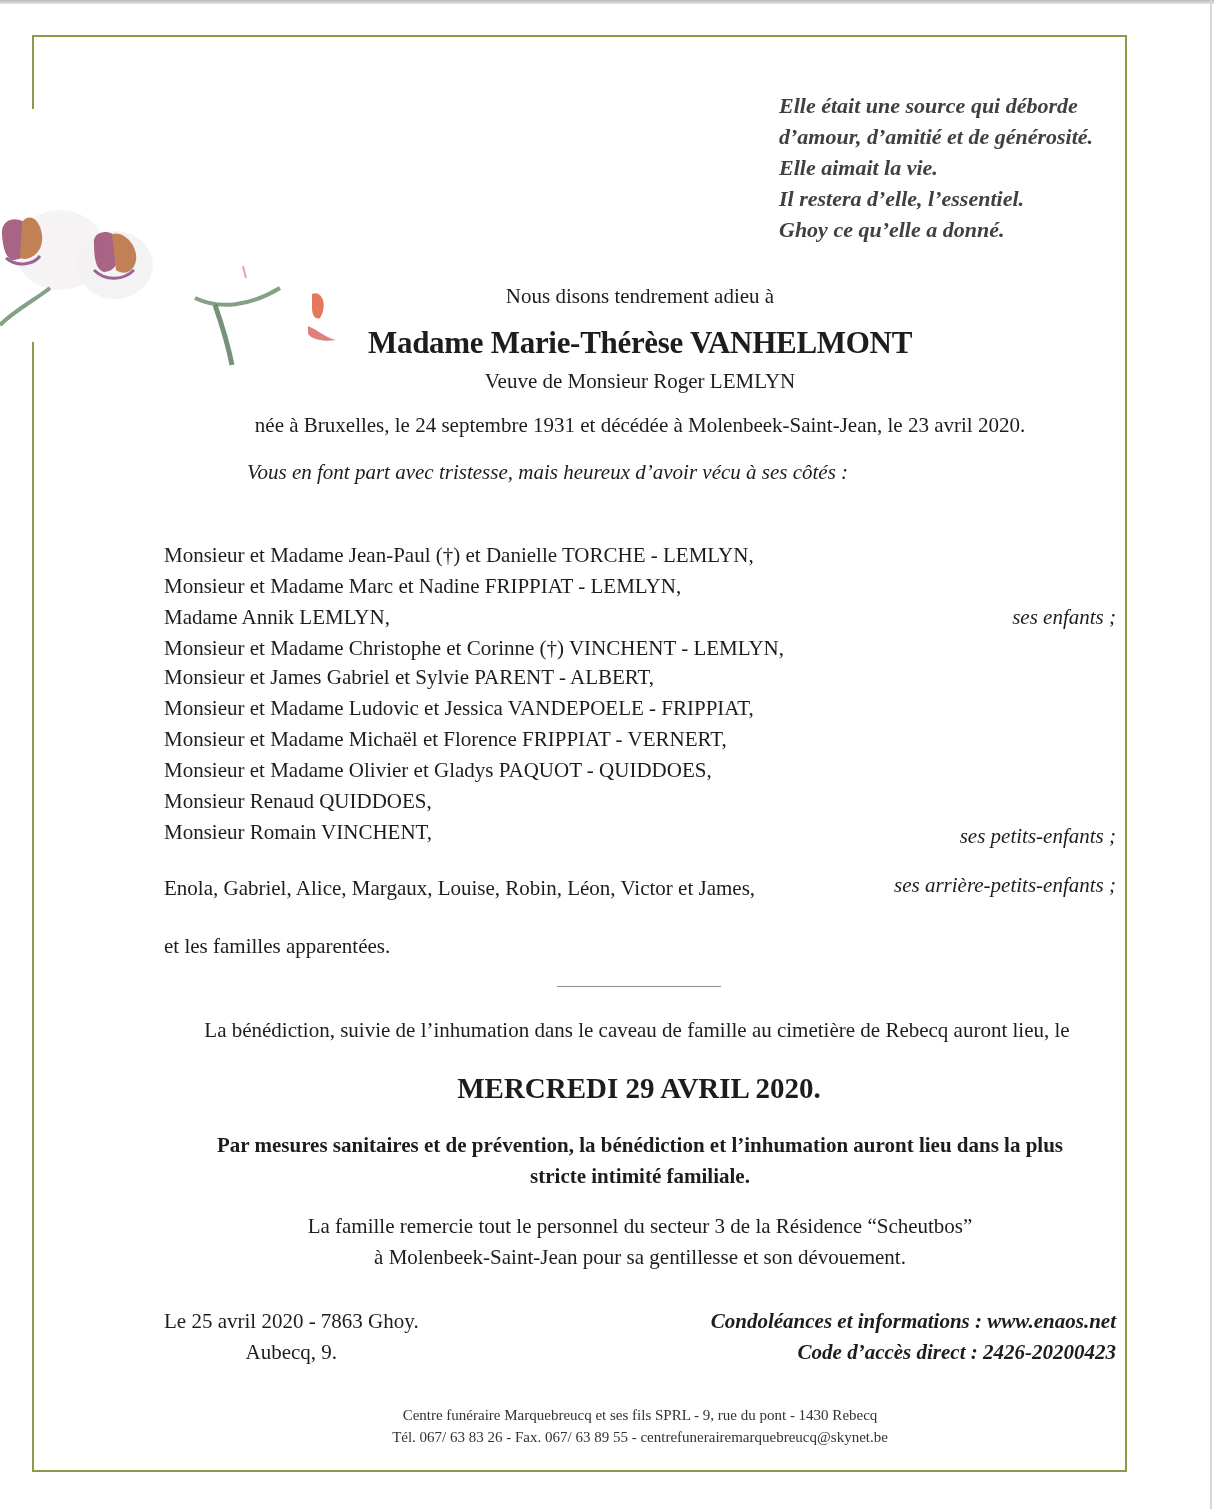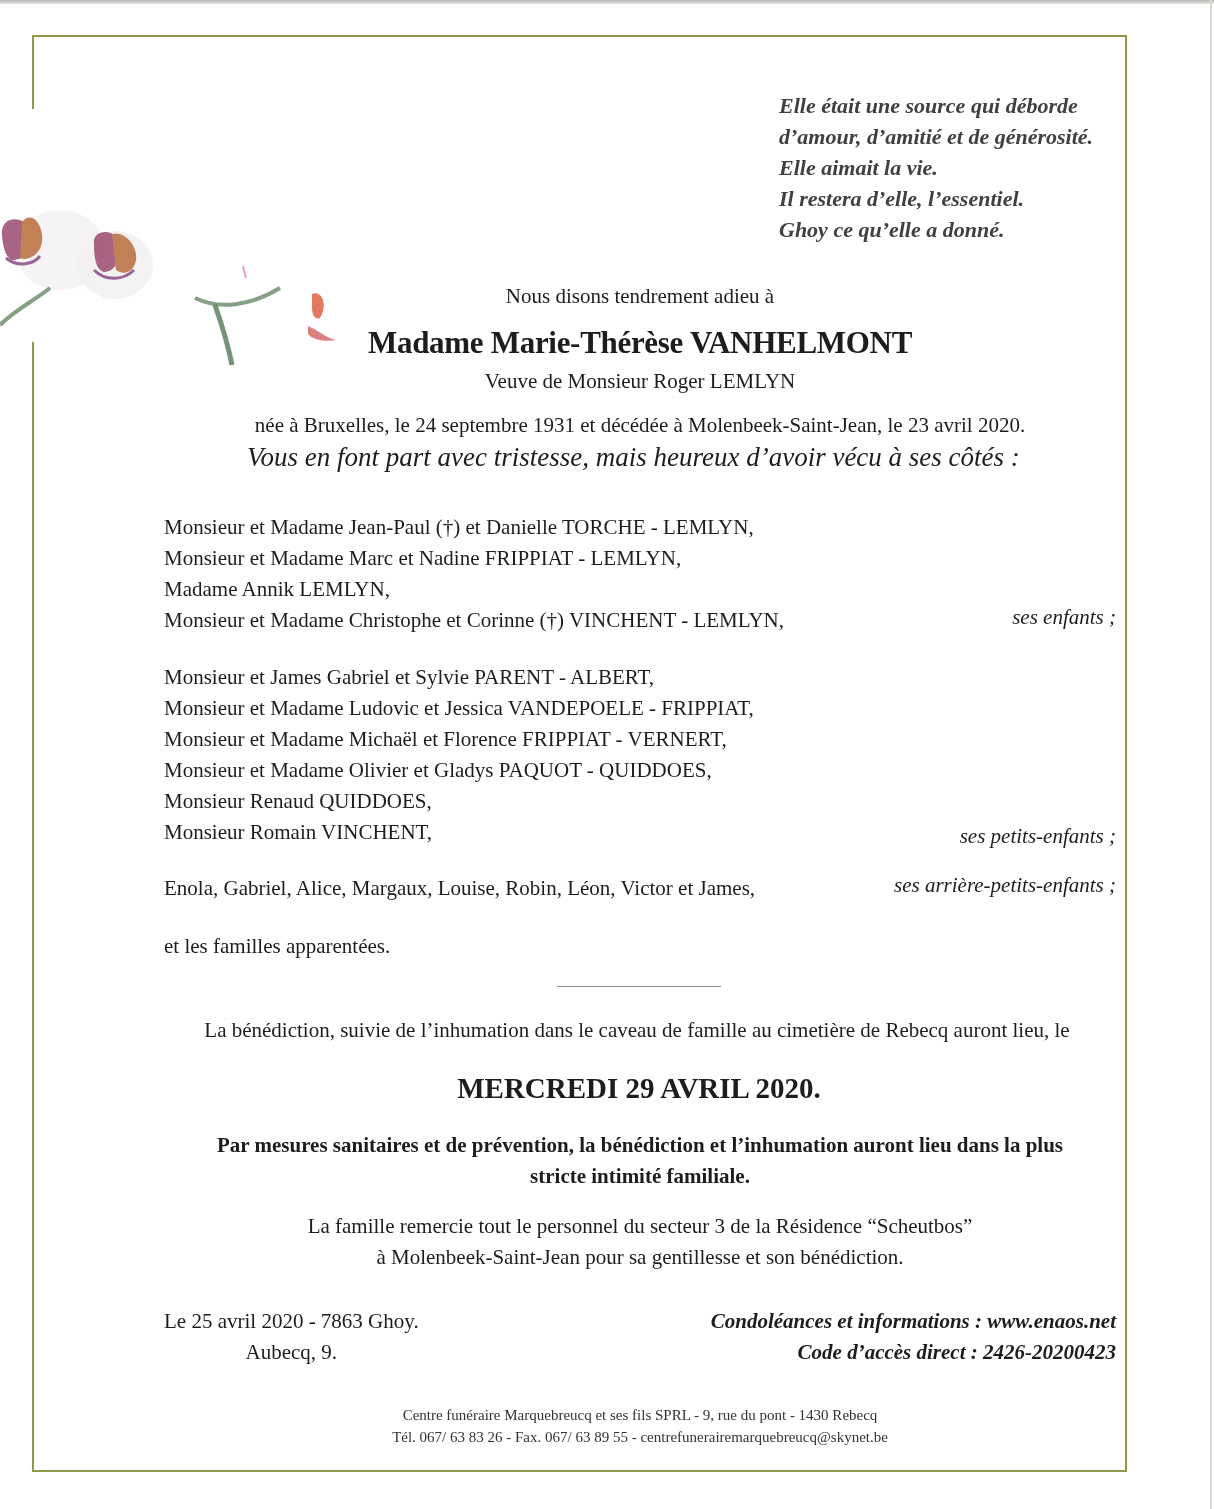--- a/index.html
+++ b/index.html
@@ -22,21 +22,21 @@
   .poem { position: absolute; left: 779px; top: 90px; font-style: italic; font-weight: bold;
           font-size: 22px; line-height: 31px; color: #404040; }
   .poem div { white-space: nowrap; }
 
   .center { position: absolute; left: 0; width: 1280px; text-align: center; white-space: nowrap; }
   .intro   { top: 284px; font-size: 21px; }
   .name    { top: 325px; font-size: 31px; font-weight: bold; letter-spacing: -0.3px; }
   .widow   { top: 369px; font-size: 21px; }
   .born    { top: 413px; font-size: 21px; }
 
-  .announce { position: absolute; left: 247px; top: 442px; font-style: italic; font-size: 27px; white-space: nowrap; }
+  .announce { position: absolute; left: 247px; top: 460px; font-style: italic; font-size: 21px; white-space: nowrap; }
 
   .group { position: absolute; left: 164px; font-size: 21px; line-height: 31px; }
   .group .line { white-space: nowrap; }
   .rel { position: absolute; right: 98px; font-style: italic; font-size: 21px; white-space: nowrap; }
 
   .sep { position: absolute; left: 557px; top: 986px; width: 164px; height: 1px; background: #8c8c8c; }
 
   .blessing { top: 1018px; font-size: 21px; width: 1274px; }
   .date { top: 1072px; font-size: 29px; font-weight: bold; width: 1278px; }
   .sanitary { position: absolute; left: 160px; width: 960px; top: 1130px; text-align: center;
@@ -94,21 +94,21 @@
   <div>Ghoy ce qu’elle a donné.</div>
 </div>
 
 <div class="center intro">Nous disons tendrement adieu à</div>
 <div class="center name">Madame Marie-Thérèse VANHELMONT</div>
 <div class="center widow">Veuve de Monsieur Roger LEMLYN</div>
 <div class="center born">née à Bruxelles, le 24 septembre 1931 et décédée à Molenbeek-Saint-Jean, le 23 avril 2020.</div>
 
 <div class="announce">Vous en font part avec tristesse, mais heureux d’avoir vécu à ses côtés :</div>
 
-<div class="group" style="top:512px;">
+<div class="group" style="top:540px;">
   <div class="line">Monsieur et Madame Jean-Paul (†) et Danielle TORCHE - LEMLYN,</div>
   <div class="line">Monsieur et Madame Marc et Nadine FRIPPIAT - LEMLYN,</div>
   <div class="line">Madame Annik LEMLYN,</div>
   <div class="line">Monsieur et Madame Christophe et Corinne (†) VINCHENT - LEMLYN,</div>
 </div>
 <div class="rel" style="top:605px;">ses enfants ;</div>
 
 <div class="group" style="top:662px;">
   <div class="line">Monsieur et James Gabriel et Sylvie PARENT - ALBERT,</div>
   <div class="line">Monsieur et Madame Ludovic et Jessica VANDEPOELE - FRIPPIAT,</div>
@@ -133,21 +133,21 @@
 <div class="center blessing">La bénédiction, suivie de l’inhumation dans le caveau de famille au cimetière de Rebecq auront lieu, le</div>
 <div class="center date">MERCREDI 29 AVRIL 2020.</div>
 
 <div class="sanitary">
   <div>Par mesures sanitaires et de prévention, la bénédiction et l’inhumation auront lieu dans la plus</div>
   <div>stricte intimité familiale.</div>
 </div>
 
 <div class="thanks">
   <div>La famille remercie tout le personnel du secteur 3 de la Résidence “Scheutbos”</div>
-  <div>à Molenbeek-Saint-Jean pour sa gentillesse et son bénédiction.</div>
+  <div>à Molenbeek-Saint-Jean pour sa gentillesse et son dévouement.</div>
 </div>
 
 <div class="place">
   <div>Le 25 avril 2020 - 7863 Ghoy.</div>
   <div>Aubecq, 9.</div>
 </div>
 
 <div class="condo">
   <div>Condoléances et informations : www.enaos.net</div>
   <div>Code d’accès direct : 2426-20200423</div>

